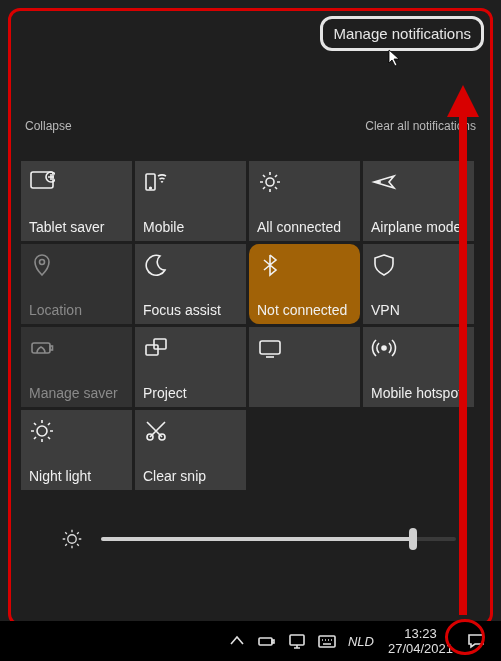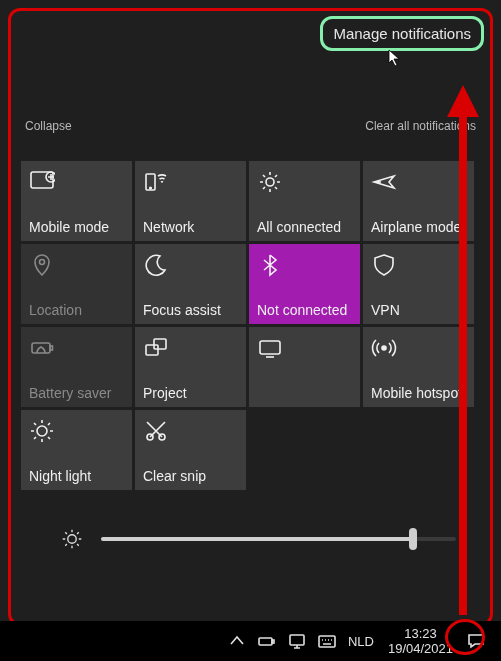--- a/index.html
+++ b/index.html
@@ -25,21 +25,21 @@
   .top-line {
     position: absolute;
     top: 5px;
     right: 6px;
   }
   .manage {
     display: inline-block;
     color: #e6e6e6;
     font-size: 15px;
     padding: 6px 10px;
-    border: 3px solid #86efac;
+    border: 3px solid #e5e5e5;
     border-radius: 12px;
     cursor: pointer;
   }
   .cursor {
     position: absolute;
     top: 38px;
     right: 88px;
     width: 14px;
     height: 18px;
     pointer-events: none;
@@ -69,21 +69,21 @@
   }
   .tile {
     width: 111px;
     height: 80px;
     background: #3d3d3d;
     position: relative;
     cursor: pointer;
     overflow: hidden;
   }
   .tile.dim { background: #323232; }
-  .tile.sel { background: #a21caf; }
+  .tile.sel { background: #a16207; border-radius: 10px; }
   .tile .icon {
     position: absolute;
     top: 8px;
     left: 8px;
     width: 26px;
     height: 26px;
     stroke: #f0f0f0;
     fill: none;
     stroke-width: 1.6;
   }
@@ -159,20 +159,21 @@
   .tray-icon {
     width: 18px;
     height: 18px;
     margin: 0 6px;
     stroke: #e0e0e0;
     fill: none;
     stroke-width: 1.6;
   }
   .tray-text {
     margin: 16px 6px;
+    font-style: italic;
   }
   .clock {
     text-align: center;
     line-height: 15px;
     margin: 16px 8px;
   }
   .ac-circle {
     position: absolute;
     right: 16px;
     bottom: 6px;
@@ -229,29 +230,29 @@
 
   <div class="tiles">
 
     <div class="row">
       <div class="tile">
         <svg class="icon" viewBox="0 0 26 26">
           <rect x="2" y="3" width="22" height="16" rx="2"></rect>
             <circle cx="22" cy="8" r="5"></circle>
             <path d="M22 5 v6 M19 8 h6"></path>
         </svg>
-        <div class="label">Mobile mode</div>
+        <div class="label">Tablet saver</div>
       </div>
       <div class="tile">
         <svg class="icon" viewBox="0 0 26 26">
           <rect x="3" y="5" width="9" height="16" rx="1"></rect>
             <circle cx="7.5" cy="19" r="0.8" fill="#f0f0f0"></circle>
           <path d="M15 7 a8 8 0 0 1 8 0 M16.5 10 a5 5 0 0 1 5 0 M18 13 a2 2 0 0 1 2 0"></path>
         </svg>
-        <div class="label">Network</div>
+        <div class="label">Mobile</div>
       </div>
       <div class="tile">
         <svg class="icon" viewBox="0 0 26 26">
           <circle cx="13" cy="13" r="4"></circle>
             <path d="M13 3v3M13 20v3M3 13h3M20 13h3M6 6l2 2M18 18l2 2M20 6l-2 2M6 20l2-2"></path>
         </svg>
         <div class="label">All connected</div>
       </div>
       <div class="tile">
         <svg class="icon" viewBox="0 0 26 26">
@@ -289,21 +290,21 @@
       </div>
     </div>
 
     <div class="row">
       <div class="tile dim">
         <svg class="icon" viewBox="0 0 26 26">
           <rect x="3" y="8" width="18" height="10" rx="2"></rect>
             <rect x="21" y="11" width="2.5" height="4"></rect>
           <path d="M8 18 c0 -3 2 -5 4 -6 c2 1 4 3 4 6"></path>
         </svg>
-        <div class="label">Battery saver</div>
+        <div class="label">Manage saver</div>
       </div>
       <div class="tile">
         <svg class="icon" viewBox="0 0 26 26">
           <rect x="3" y="10" width="12" height="10" rx="1"></rect>
             <rect x="11" y="4" width="12" height="10" rx="1"></rect>
         </svg>
         <div class="label">Project</div>
       </div>
       <div class="tile">
         <svg class="icon" viewBox="0 0 26 26">
@@ -370,20 +371,20 @@
     <rect x="2" y="3" width="14" height="10" rx="1"></rect>
       <path d="M6 16 h6 M9 13 v3"></path>
   </svg>
   <svg class="tray-icon" viewBox="0 0 18 18">
     <rect x="1" y="4" width="16" height="11" rx="1"></rect>
       <path d="M4 8h1M7 8h1M10 8h1M13 8h1M5 12h8"></path>
   </svg>
   <span class="tray-text">NLD</span>
   <div class="clock">
     <div>13:23</div>
-    <div>19/04/2021</div>
+    <div>27/04/2021</div>
   </div>
   <svg class="tray-icon" viewBox="0 0 18 18" style="margin-left:6px">
     <path d="M2 3 h14 v9 h-8 l-4 3 v-3 h-2 Z"></path>
   </svg>
 </div>
 
 <div class="ac-circle"></div>
 
 </body></html>

